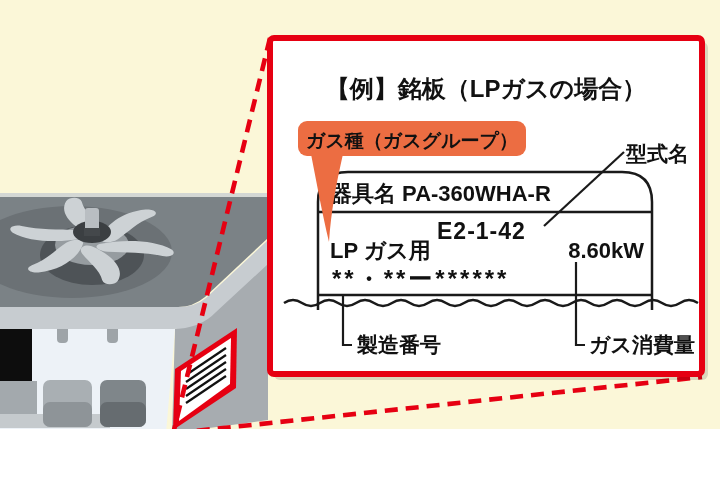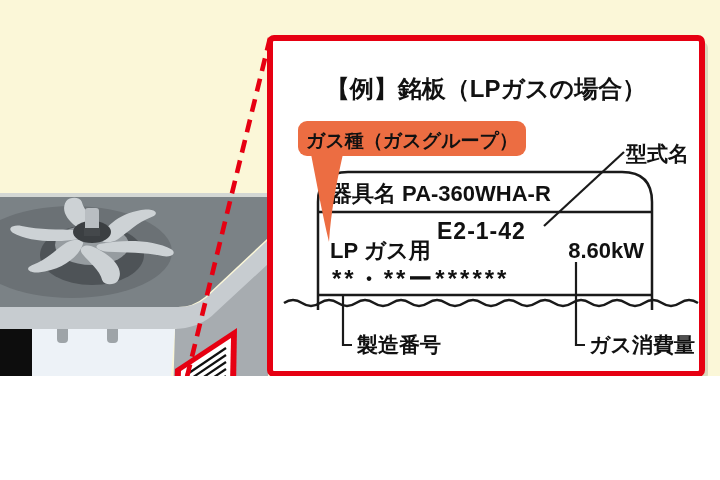--- a/index.html
+++ b/index.html
@@ -1,19 +1,19 @@
 <!DOCTYPE html>
 <html><head>
 <meta charset="utf-8">
 <style>
   html,body { margin:0; padding:0; }
   .canvas {
     position: relative;
     width: 720px;
-    height: 376px;
+    height: 429px;
     background: #FBF7D8;
     overflow: hidden;
     font-family: "Liberation Sans", "DejaVu Sans", sans-serif;
   }
   svg text {
     font-family: "Liberation Sans", "DejaVu Sans", sans-serif;
     fill: #111111;
   }
 </style>
 </head>

